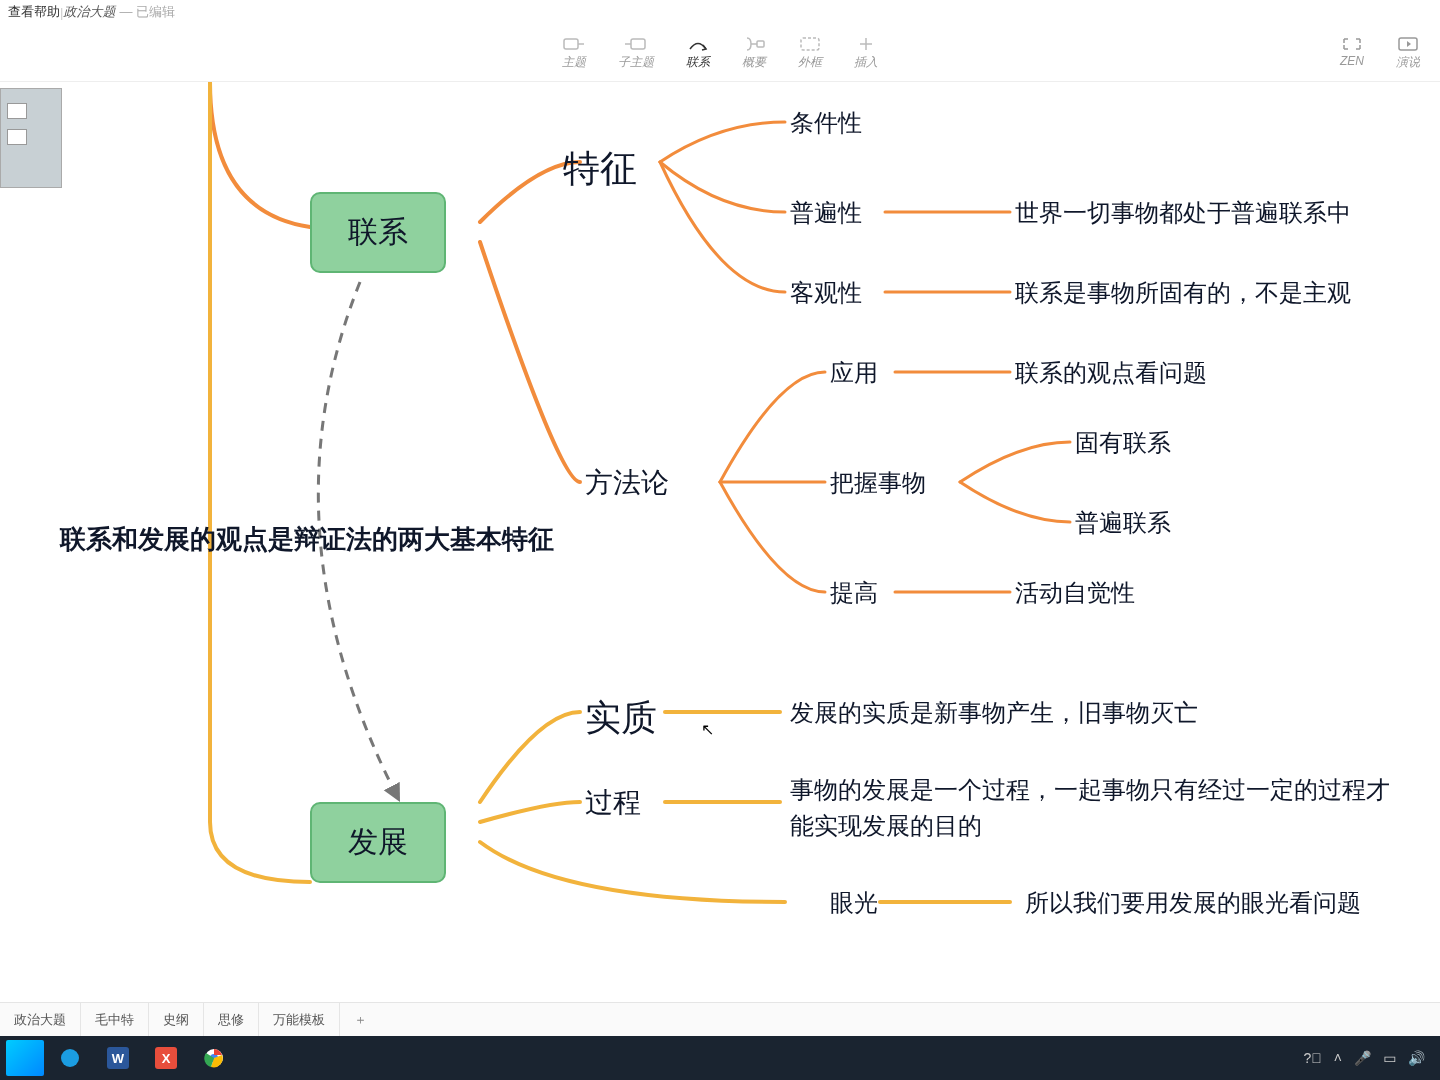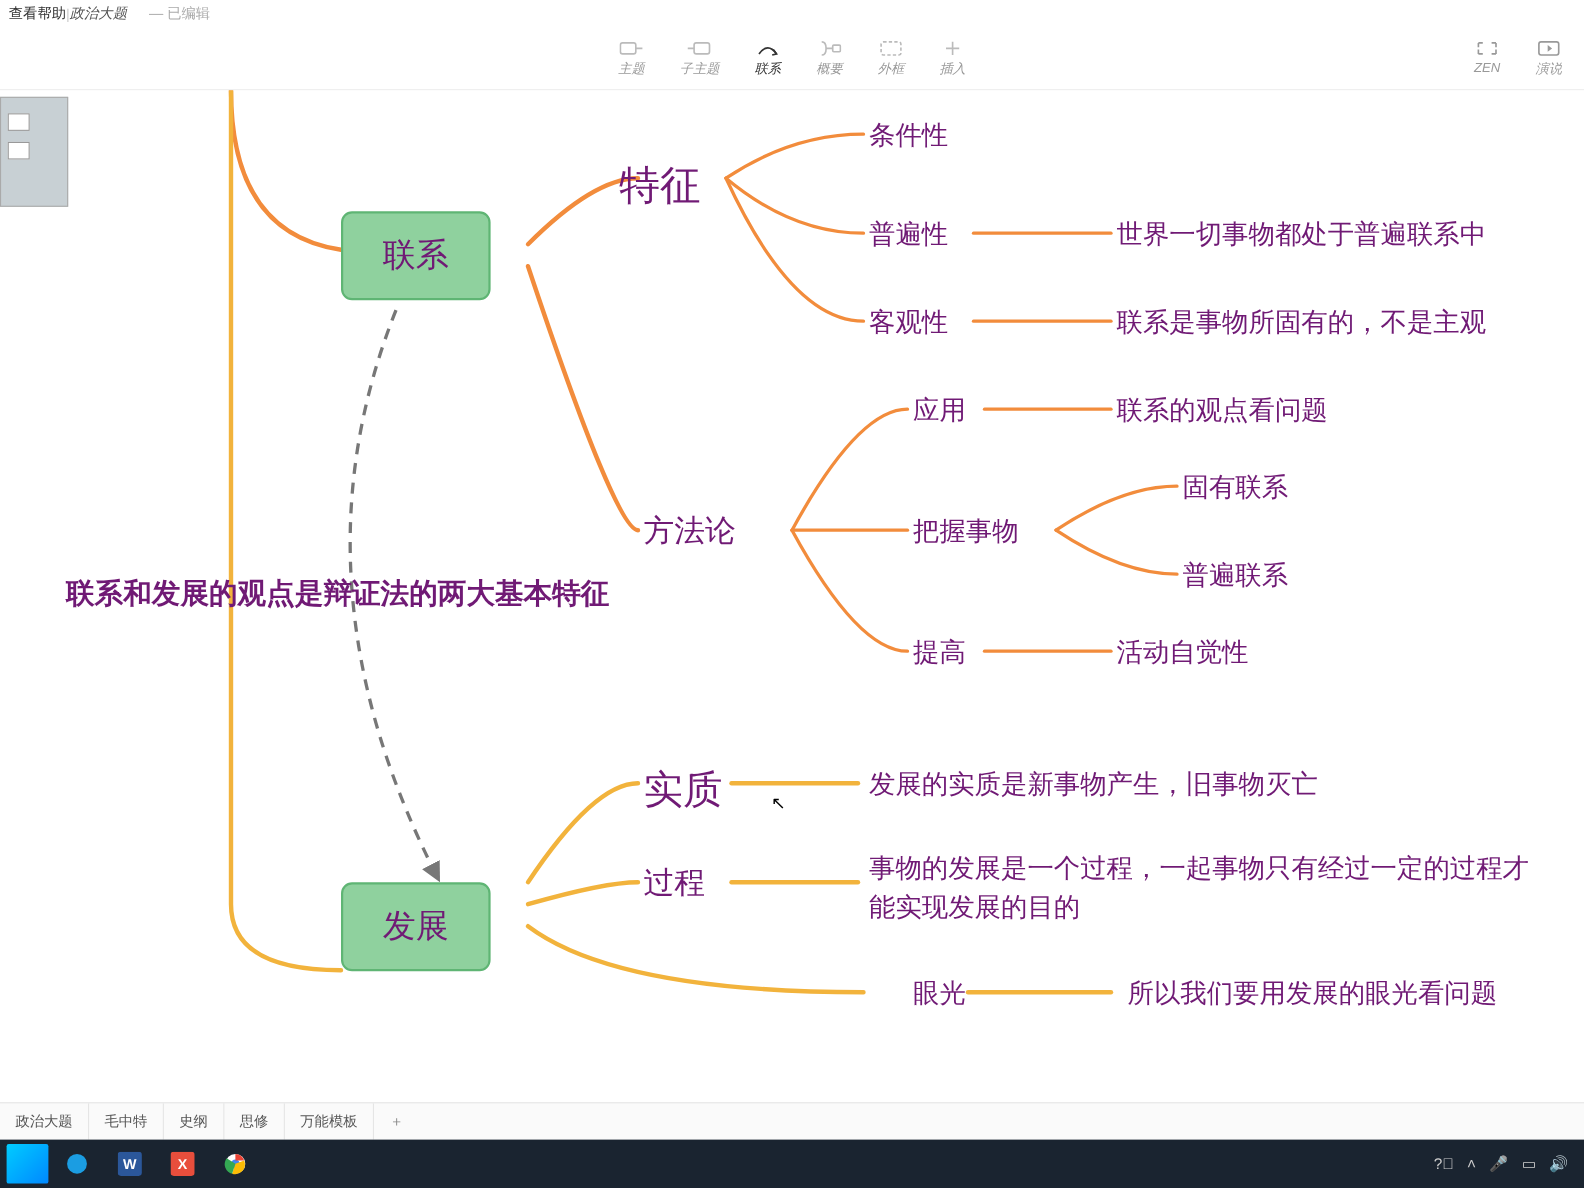--- a/index.html
+++ b/index.html
@@ -1,34 +1,34 @@
 <!DOCTYPE html>
 <html><head>
 <meta charset="utf-8">
 <style>
 * { margin: 0; padding: 0; box-sizing: border-box; }
 body { font-family: "Microsoft YaHei", sans-serif; background: #fff; overflow: hidden; width: 1440px; height: 1080px; position: relative; }
 
 .menubar { height: 24px; display: flex; align-items: center; padding: 0 8px; font-size: 13px; color: #333; }
 .menubar .doc-title { color: #555; font-style: italic; }
-.menubar .edited { color: #aaa; margin-left: 20px; }
+.menubar .edited { color: #aaa; margin-left: 4px; }
 
 .toolbar { height: 58px; border-bottom: 1px solid #eee; display: flex; align-items: center; justify-content: center; position: relative; }
 .toolbar-group { display: flex; gap: 32px; }
 .toolbar-right { position: absolute; right: 20px; display: flex; gap: 32px; justify-content: center; }
 .tb-btn { display: flex; flex-direction: column; align-items: center; gap: 1px; font-size: 12px; color: #999; cursor: pointer; font-style: italic; }
 .tb-btn.active { color: #333; }
 .tb-icon { width: 22px; height: 18px; display: flex; align-items: center; justify-content: center; }
 
 .canvas { position: relative; width: 1440px; height: 920px; overflow: hidden; }
 .thumb { position: absolute; left: 0; top: 6px; width: 62px; height: 100px; background: #c8d0d4; border: 1px solid #aaa; }
 .thumb::before { content:""; position:absolute; left:6px; top:14px; width:18px; height:14px; background:#fff; border:1px solid #999;}
 .thumb::after { content:""; position:absolute; left:6px; top:40px; width:18px; height:14px; background:#fff; border:1px solid #999;}
 
-.node { position: absolute; font-size: 24px; color: #701a75; white-space: nowrap; }
+.node { position: absolute; font-size: 24px; color: #0f172a; white-space: nowrap; }
 .node.box { background: #8fd19e; border: 2px solid #5fb574; border-radius: 10px; padding: 18px 36px; font-size: 30px; }
 .node.bold { font-weight: 700; }
 
 svg.wires { position: absolute; left: 0; top: 0; width: 1440px; height: 920px; pointer-events: none; }
 .orange { stroke: #f28c3c; stroke-width: 4; fill: none; stroke-linecap: round; }
 .orange-thin { stroke: #f28c3c; stroke-width: 3; fill: none; stroke-linecap: round; }
 .yellow { stroke: #f2b33c; stroke-width: 4; fill: none; stroke-linecap: round; }
 .dashed { stroke: #777; stroke-width: 3; fill: none; stroke-dasharray: 10 8; }
 
 .bottom-tabs { position: absolute; bottom: 44px; left: 0; right: 0; height: 34px; border-top: 1px solid #e5e5e5; background: #fafafa; display: flex; align-items: center; font-size: 13px; color: #555; }

